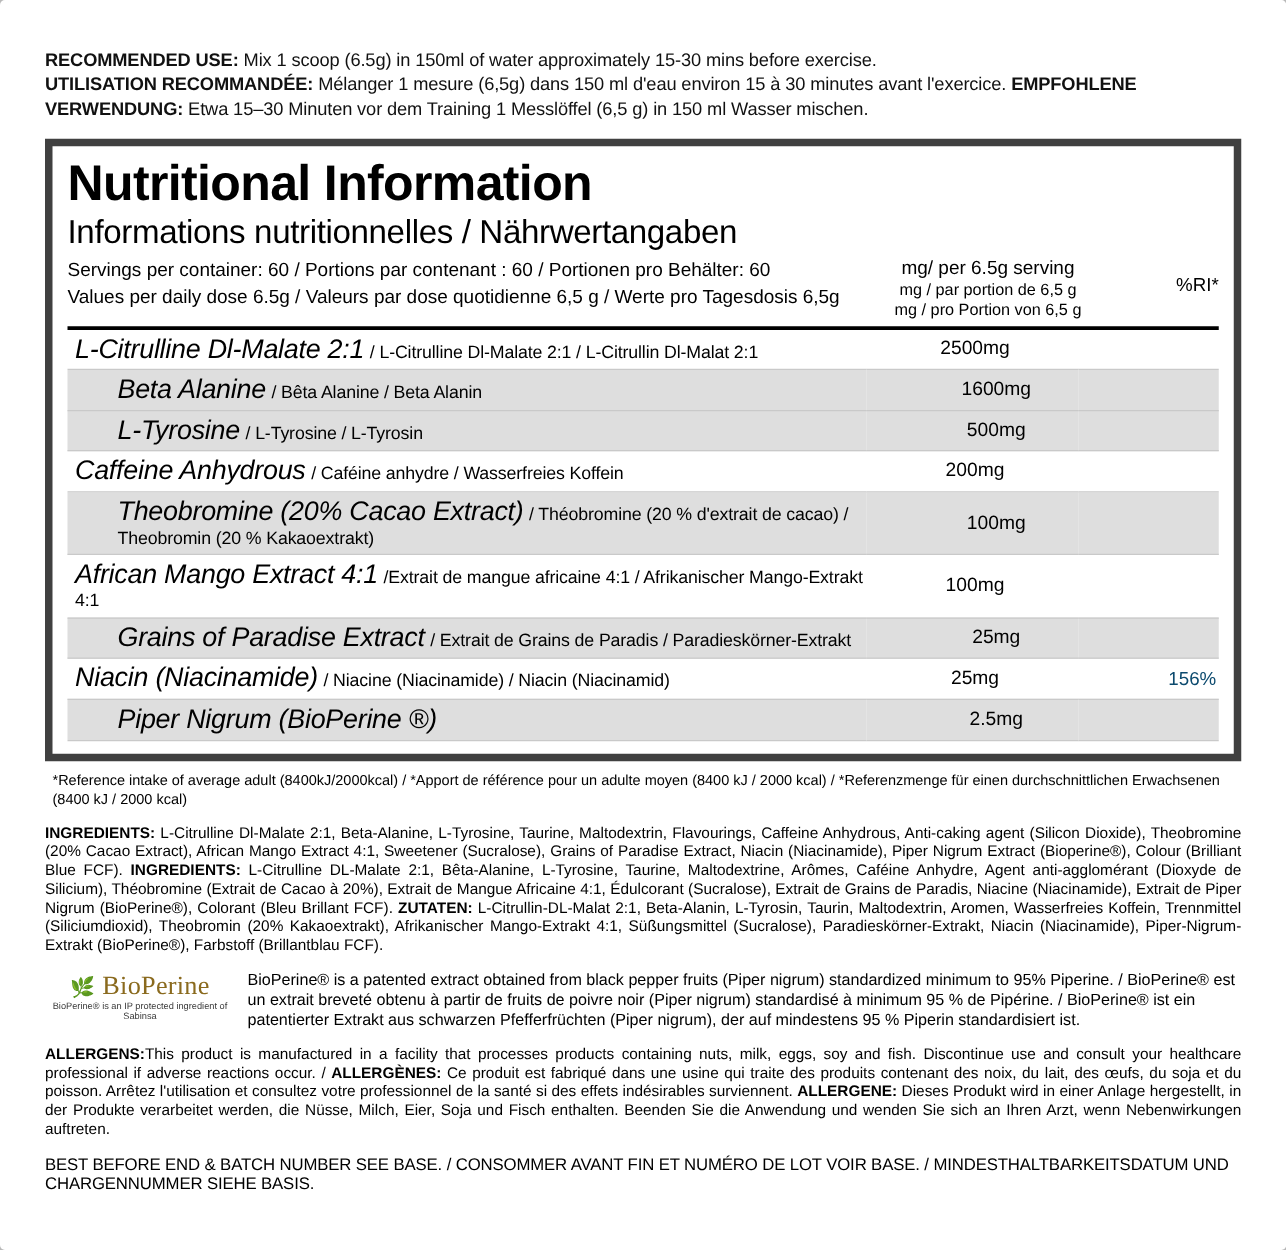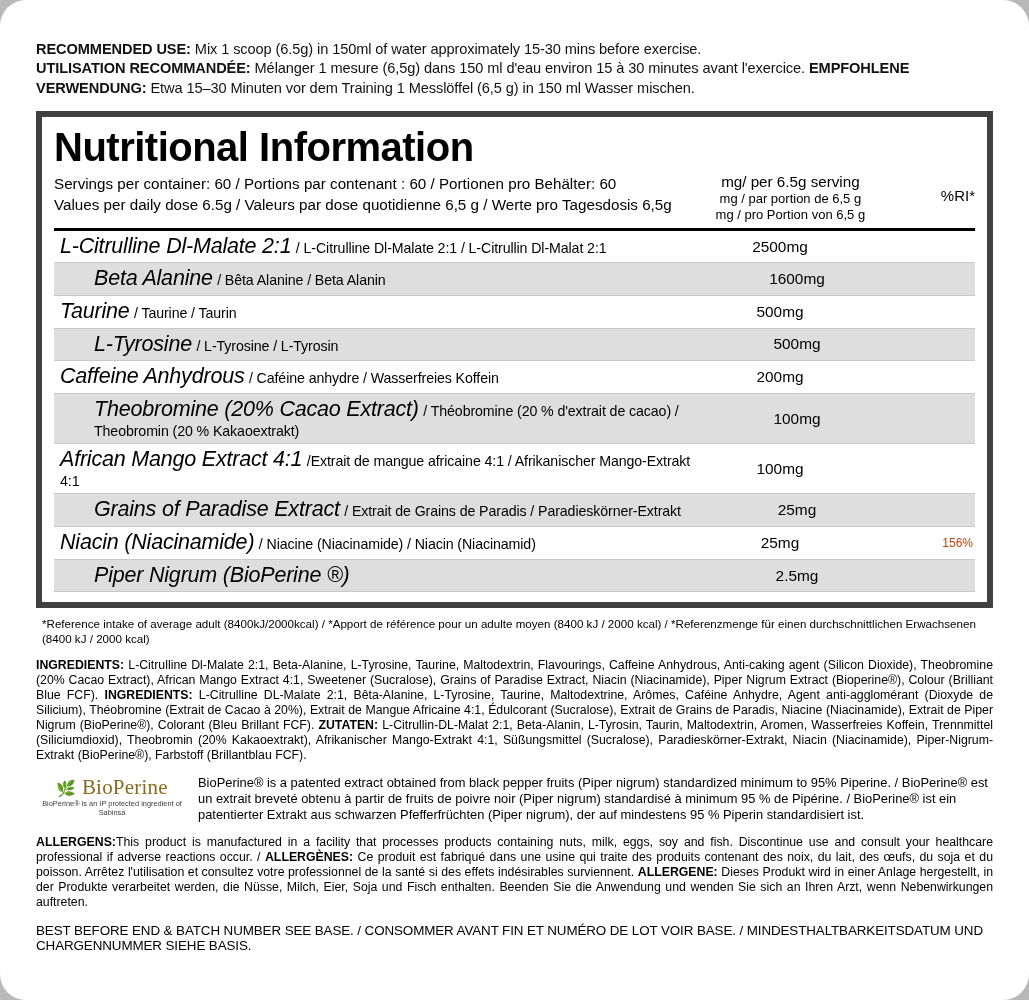--- a/index.html
+++ b/index.html
@@ -8,21 +8,21 @@
     background: #b9b9b9;
   }
   body {
     font-family: "Liberation Sans", sans-serif;
   }
   .label {
     position: relative;
     width: 1029px;
     height: 1000px;
     background: #ffffff;
-    border-radius: 26px;
+    border-radius: 4px;
     box-sizing: border-box;
     overflow: hidden;
   }
   .inner {
     position: absolute;
     left: 36px;
     top: 40px;
     width: 957px;
   }
 
@@ -130,22 +130,22 @@
     width: 128px;
     text-align: center;
     font-size: 15.4px;
     color: #000;
     white-space: nowrap;
   }
   td.ri {
     width: 70px;
     text-align: right;
     padding-right: 8px;
-    font-size: 12px;
-    color: #c2410c;
+    font-size: 15px;
+    color: #0c4a6e;
     white-space: nowrap;
   }
 
   
   .refnote {
     margin-top: 8px;
     font-size: 11.6px;
     line-height: 1.3;
     color: #000;
     padding-left: 6px;
@@ -214,20 +214,21 @@
 <div class="label">
   <div class="inner">
 
     <div class="rec-use">
       <div class="rec-line"><b>RECOMMENDED USE:</b><span> Mix 1 scoop (6.5g) in 150ml of water approximately 15-30 mins before exercise.</span></div>
       <div class="rec-line"><b>UTILISATION RECOMMANDÉE:</b><span> Mélanger 1 mesure (6,5g) dans 150 ml d'eau environ 15 à 30 minutes avant l'exercice. </span><b>EMPFOHLENE VERWENDUNG:</b><span> Etwa 15–30 Minuten vor dem Training 1 Messlöffel (6,5 g) in 150 ml Wasser mischen.</span></div>
     </div>
 
     <div class="nutri-box">
       <h1 class="title">Nutritional Information</h1>
+      <h2 class="subtitle">Informations nutritionnelles / Nährwertangaben</h2>
 
       <div class="serv-row">
         <div class="serv-left">
           <div>Servings per container: 60 / Portions par contenant : 60 / Portionen pro Behälter: 60</div>
           <div>Values per daily dose 6.5g / Valeurs par dose quotidienne 6,5 g / Werte pro Tagesdosis 6,5g</div>
         </div>
         <div class="serv-right">
           <span class="big">mg/ per 6.5g serving</span>
           <span class="sml">mg / par portion de 6,5 g</span>
           <span class="sml">mg / pro Portion von 6,5 g</span>
@@ -248,28 +249,20 @@
             <td class="ri"></td>
           </tr>
           <tr class="alt">
             <td class="ing">
               <span class="ing-main">Beta Alanine</span>
               <span class="ing-tr">/ Bêta Alanine / Beta Alanin</span>
             </td>
             <td class="amt">1600mg</td>
             <td class="ri"></td>
           </tr>
-          <tr>
-            <td class="ing">
-              <span class="ing-main">Taurine</span>
-              <span class="ing-tr">/ Taurine / Taurin</span>
-            </td>
-            <td class="amt">500mg</td>
-            <td class="ri"></td>
-          </tr>
           <tr class="alt">
             <td class="ing">
               <span class="ing-main">L-Tyrosine</span>
               <span class="ing-tr">/ L-Tyrosine / L-Tyrosin</span>
             </td>
             <td class="amt">500mg</td>
             <td class="ri"></td>
           </tr>
           <tr>
             <td class="ing">

